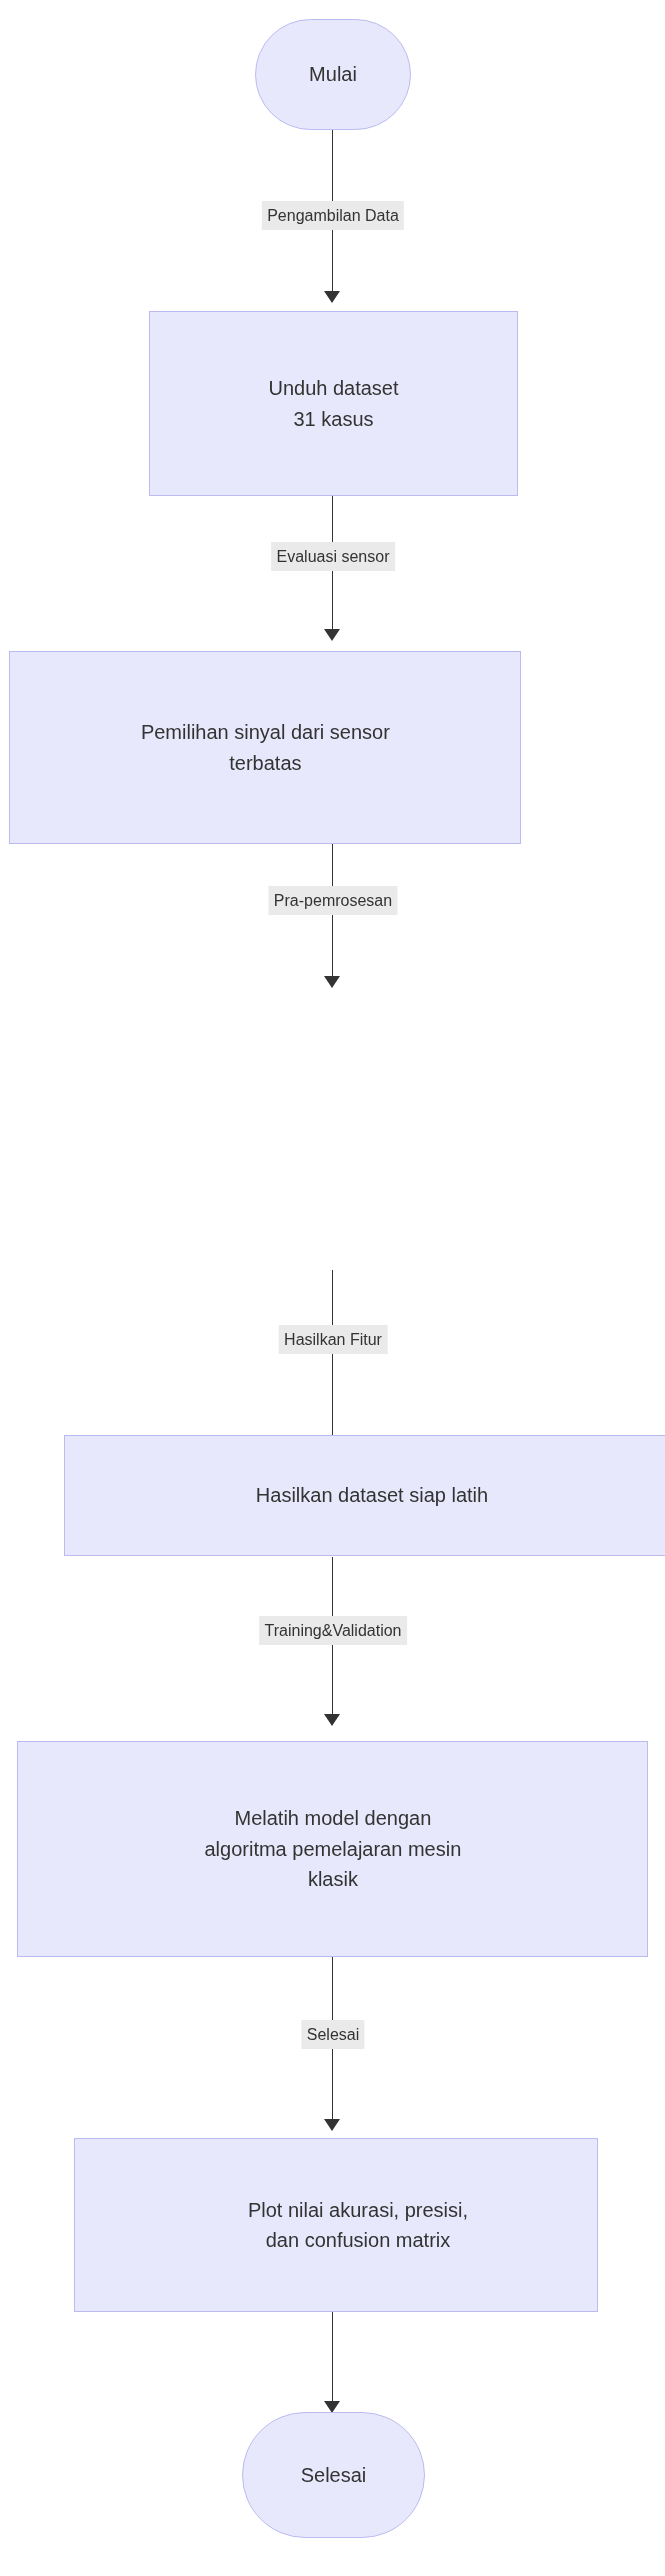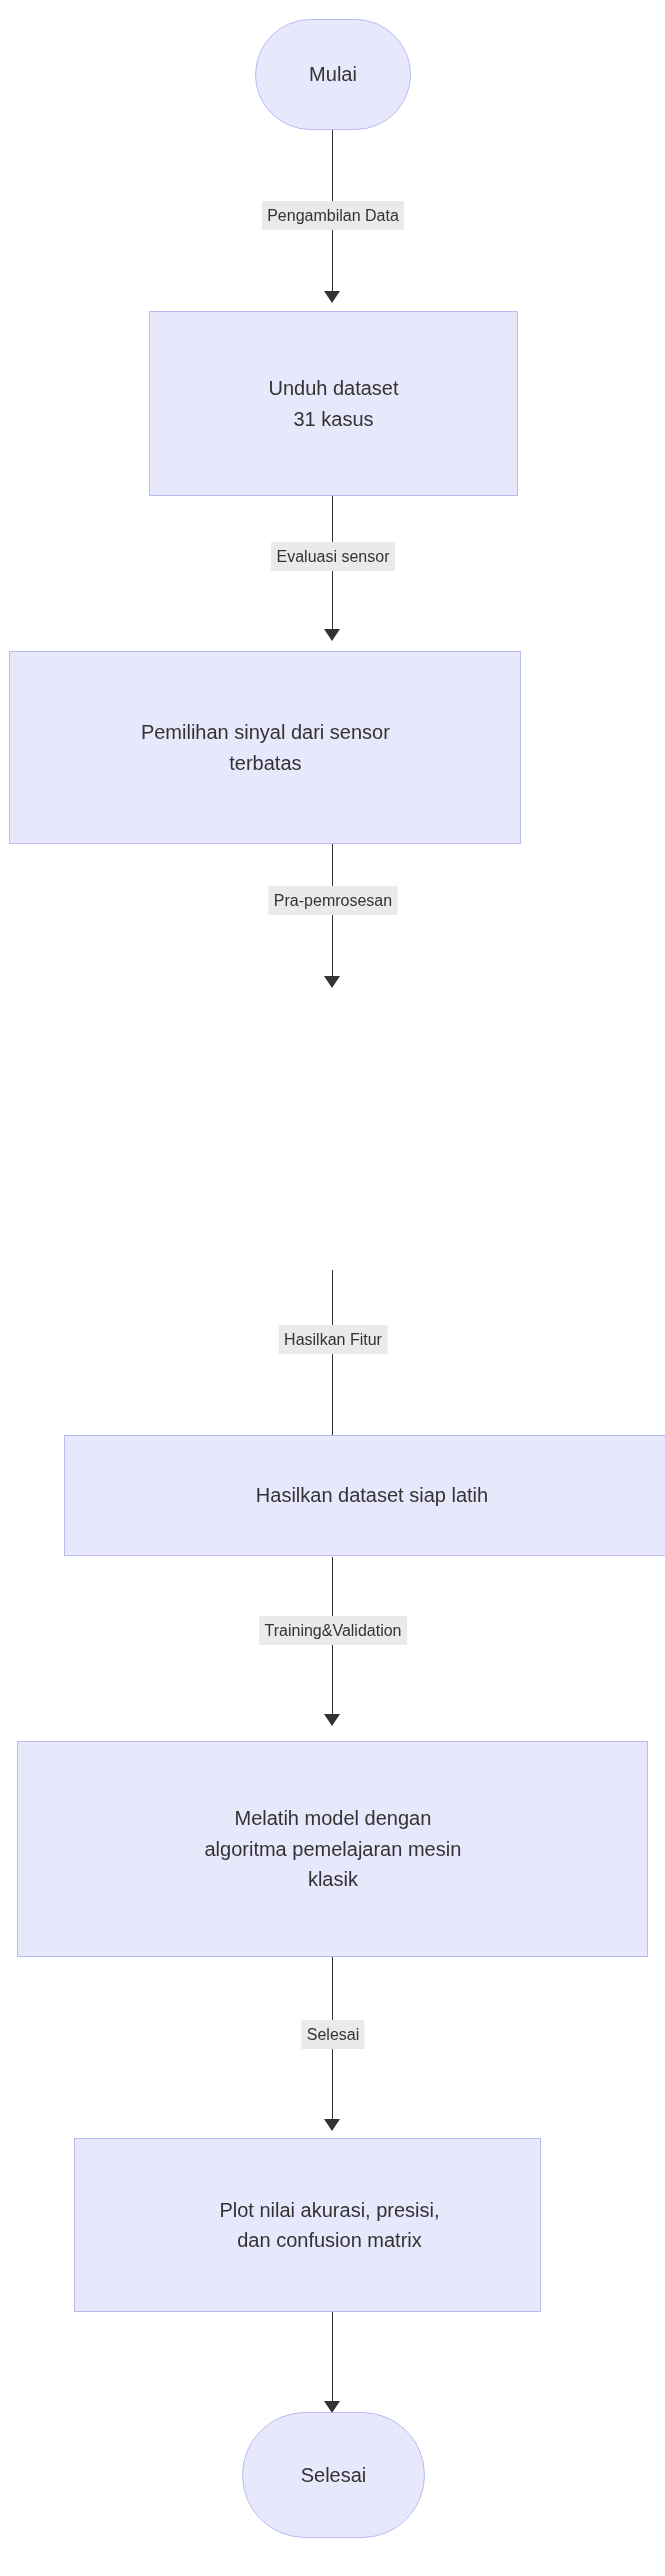--- a/index.html
+++ b/index.html
@@ -130,21 +130,21 @@
   <div class="node process" style="left:17.4px; top:1721px; width:631px; height:216px;margin-top:20px;">
     <span class="node-label">Melatih model dengan
 algoritma pemelajaran mesin
 klasik</span>
   </div>
 
   <div class="edge-line" style="top:1949px; height:181px;"></div>
   <div class="arrow-head" style="top:2119px;"></div>
   <div class="edge-label" style="top:2020px;">Selesai</div>
 
-  <div class="node process" style="left:74px; top:2138px; width:467px; height:174px;padding-left:44px;">
+  <div class="node process" style="left:74px; top:2138px; width:524px; height:174px;padding-left:44px;">
     <span class="node-label">Plot nilai akurasi, presisi,
 dan confusion matrix</span>
   </div>
 
   <div class="edge-line" style="top:2312px; height:101px;"></div>
   <div class="arrow-head" style="top:2401px;"></div>
 
   <div class="node terminal" style="left:242px; top:2412px; width:183px; height:126px;">
     <span class="node-label">Selesai</span>
   </div>

